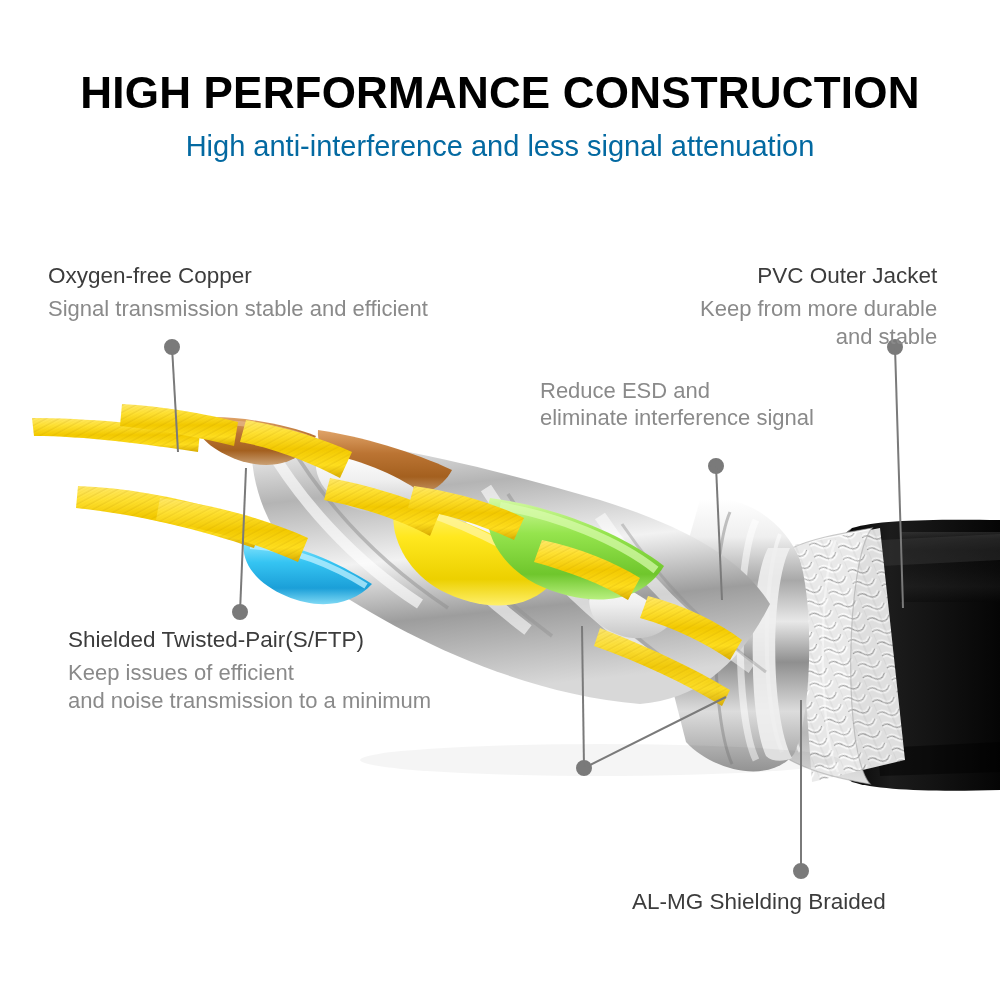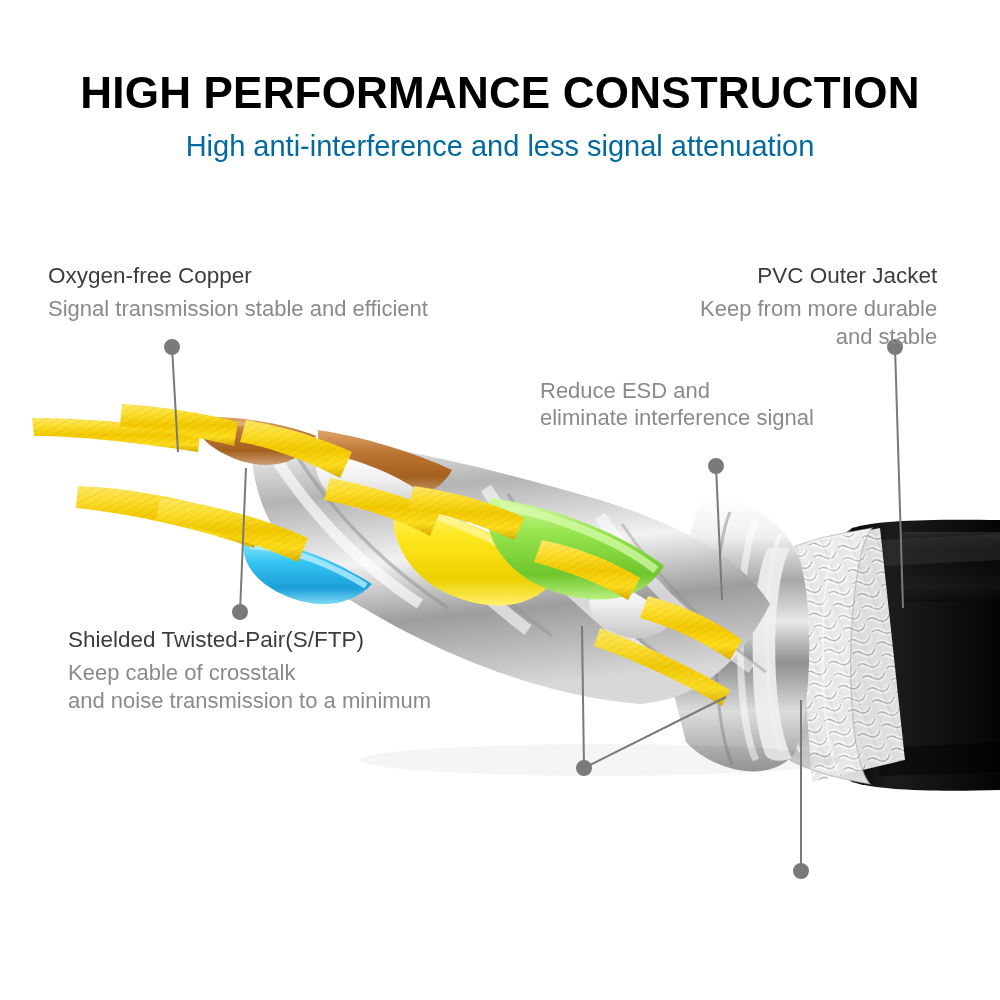--- a/index.html
+++ b/index.html
@@ -384,22 +384,23 @@
   <div class="callout" id="lbl-gnd">
     <div class="sb">
       <span>Reduce ESD and</span>
       <span>eliminate interference signal</span>
     </div>
   </div>
 
   <div class="callout" id="lbl-stp">
     <div class="hd">Shielded Twisted-Pair(S/FTP)</div>
     <div class="sb">
-      <span>Keep cable of crosstalk</span>
+      <span>Keep issues of efficient</span>
       <span>and noise transmission to a minimum</span>
     </div>
   </div>
 
 
   <div class="callout" id="lbl-braid">
+    <div class="hd">AL-MG Shielding Braided</div>
   </div>
 
 </div>
 
 </body></html>

